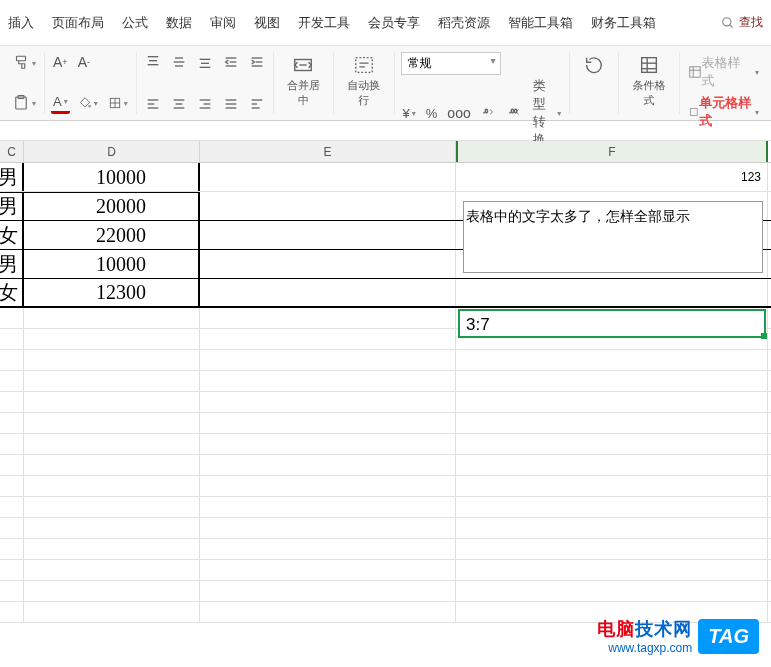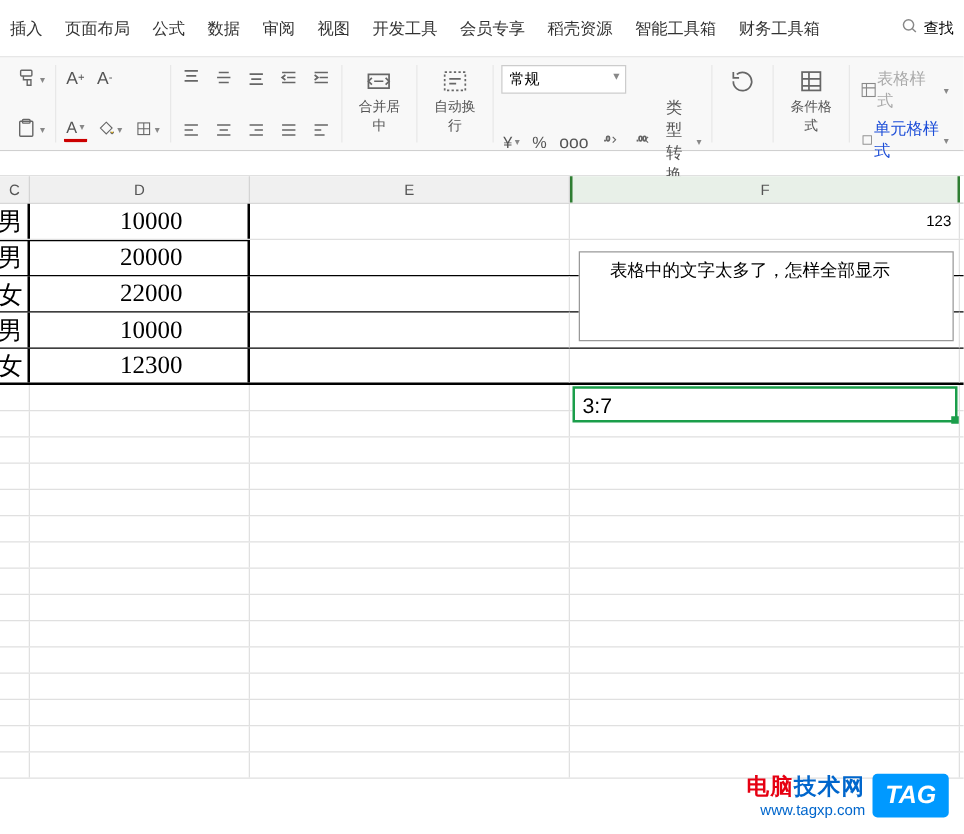--- a/index.html
+++ b/index.html
@@ -1,20 +1,20 @@
 <!DOCTYPE html>
 <html><head>
 <meta charset="utf-8">
 <style>
 * { box-sizing: border-box; margin: 0; padding: 0; }
 body { font-family: "Microsoft YaHei", Arial, sans-serif; font-size: 12px; background: #fff; width: 771px; height: 667px; overflow: hidden; position: relative; }
 
 .ribbon-tabs { display: flex; align-items: center; padding: 4px 8px; background: #fff; height: 46px; gap: 18px; border-bottom: 1px solid #e0e0e0; }
 .ribbon-tabs .tab { color: #333; cursor: pointer; font-size: 13px; }
-.ribbon-tabs .search { margin-left: auto; color: #000000; display: flex; gap: 4px; }
+.ribbon-tabs .search { margin-left: auto; color: #7f1d1d; display: flex; align-items: center; gap: 4px; }
 
 .ribbon-toolbar { display: flex; background: #f8f8f8; border-bottom: 1px solid #d0d0d0; height: 75px; padding: 6px 4px; }
 .tool-group { display: flex; flex-direction: column; justify-content: space-between; padding: 0 6px; border-right: 1px solid #e8e8e8; }
 .tool-row { display: flex; gap: 6px; align-items: center; }
 .tool-btn { display: inline-flex; align-items: center; justify-content: center; color: #555; font-size: 13px; cursor: pointer; padding: 2px; border-radius: 2px; }
 .tool-label { font-size: 11px; color: #555; text-align: center; margin-top: 2px; }
 .tool-stack { display: flex; flex-direction: column; align-items: center; padding: 2px 6px; cursor: pointer; }
 .dropdown-arrow { font-size: 8px; color: #888; margin-left: 2px; }
 .select-box { border: 1px solid #ccc; background: #fff; padding: 2px 18px 2px 6px; font-size: 12px; position: relative; min-width: 100px; }
 .select-box::after { content: "▾"; position: absolute; right: 4px; top: 2px; color: #888; font-size: 10px; }
@@ -37,21 +37,21 @@
 .cell.c { width: 24px; font-family: "SimSun", serif; font-size: 20px; justify-content: flex-end; }
 .cell.d { width: 176px; font-family: "SimSun", serif; font-size: 20px; justify-content: center; padding-left: 24px; }
 .cell.e { width: 256px; }
 .cell.f { width: 312px; }
 
 .bordered-c { border-right: 2px solid #000; }
 .bordered-d { border-right: 2px solid #000; }
 
 .f-cell-right { justify-content: flex-end; font-size: 12px; padding-right: 6px; }
 
-.merged-f-box { position: absolute; left: 463px; top: 60px; width: 300px; height: 72px; border: 1px solid #999; background: #fff; padding: 6px 24px; font-size: 14px; }
+.merged-f-box { position: absolute; left: 463px; top: 60px; width: 300px; height: 72px; border: 1px solid #999; background: #fff; padding: 6px 2px; font-size: 14px; }
 
 .selected-cell { position: absolute; left: 458px; top: 168px; width: 308px; height: 29px; border: 2px solid #1b9e4b; background: #fff; padding: 4px 6px; font-size: 17px; }
 .selected-handle { position: absolute; right: -3px; bottom: -3px; width: 6px; height: 6px; background: #1b9e4b; }
 
 .watermark { position: absolute; bottom: 12px; right: 12px; display: flex; align-items: center; gap: 6px; margin-left: 32px; }
 .wm-text { display: flex; flex-direction: column; align-items: flex-end; }
 .wm-title { font-size: 18px; font-weight: bold; letter-spacing: 1px; }
 .wm-title .red { color: #e60012; }
 .wm-title .blue { color: #0066cc; }
 .wm-url { font-size: 12px; color: #0066cc; }
@@ -290,21 +290,21 @@
           </svg>
         <span style="color:#aaa;">表格样式</span>
           <span class="dropdown-arrow">▾</span>
       </span>
     </div>
     <div class="tool-row">
       <span class="tool-btn">
         <svg width="14" height="14" viewBox="0 0 24 24" fill="none" stroke="#888" stroke-width="1.5">
             <rect x="5" y="5" width="14" height="14"></rect>
           </svg>
-        <span style="color:#1d4ed8;">单元格样式</span>
+        <span style="color:#ef4444;font-weight:bold;">单元格样式</span>
           <span class="dropdown-arrow">▾</span>
       </span>
     </div>
   </div>
 </div>
 
 <div class="formula-bar-area"></div>
 
 <div class="grid-area">
   <div class="col-headers">

